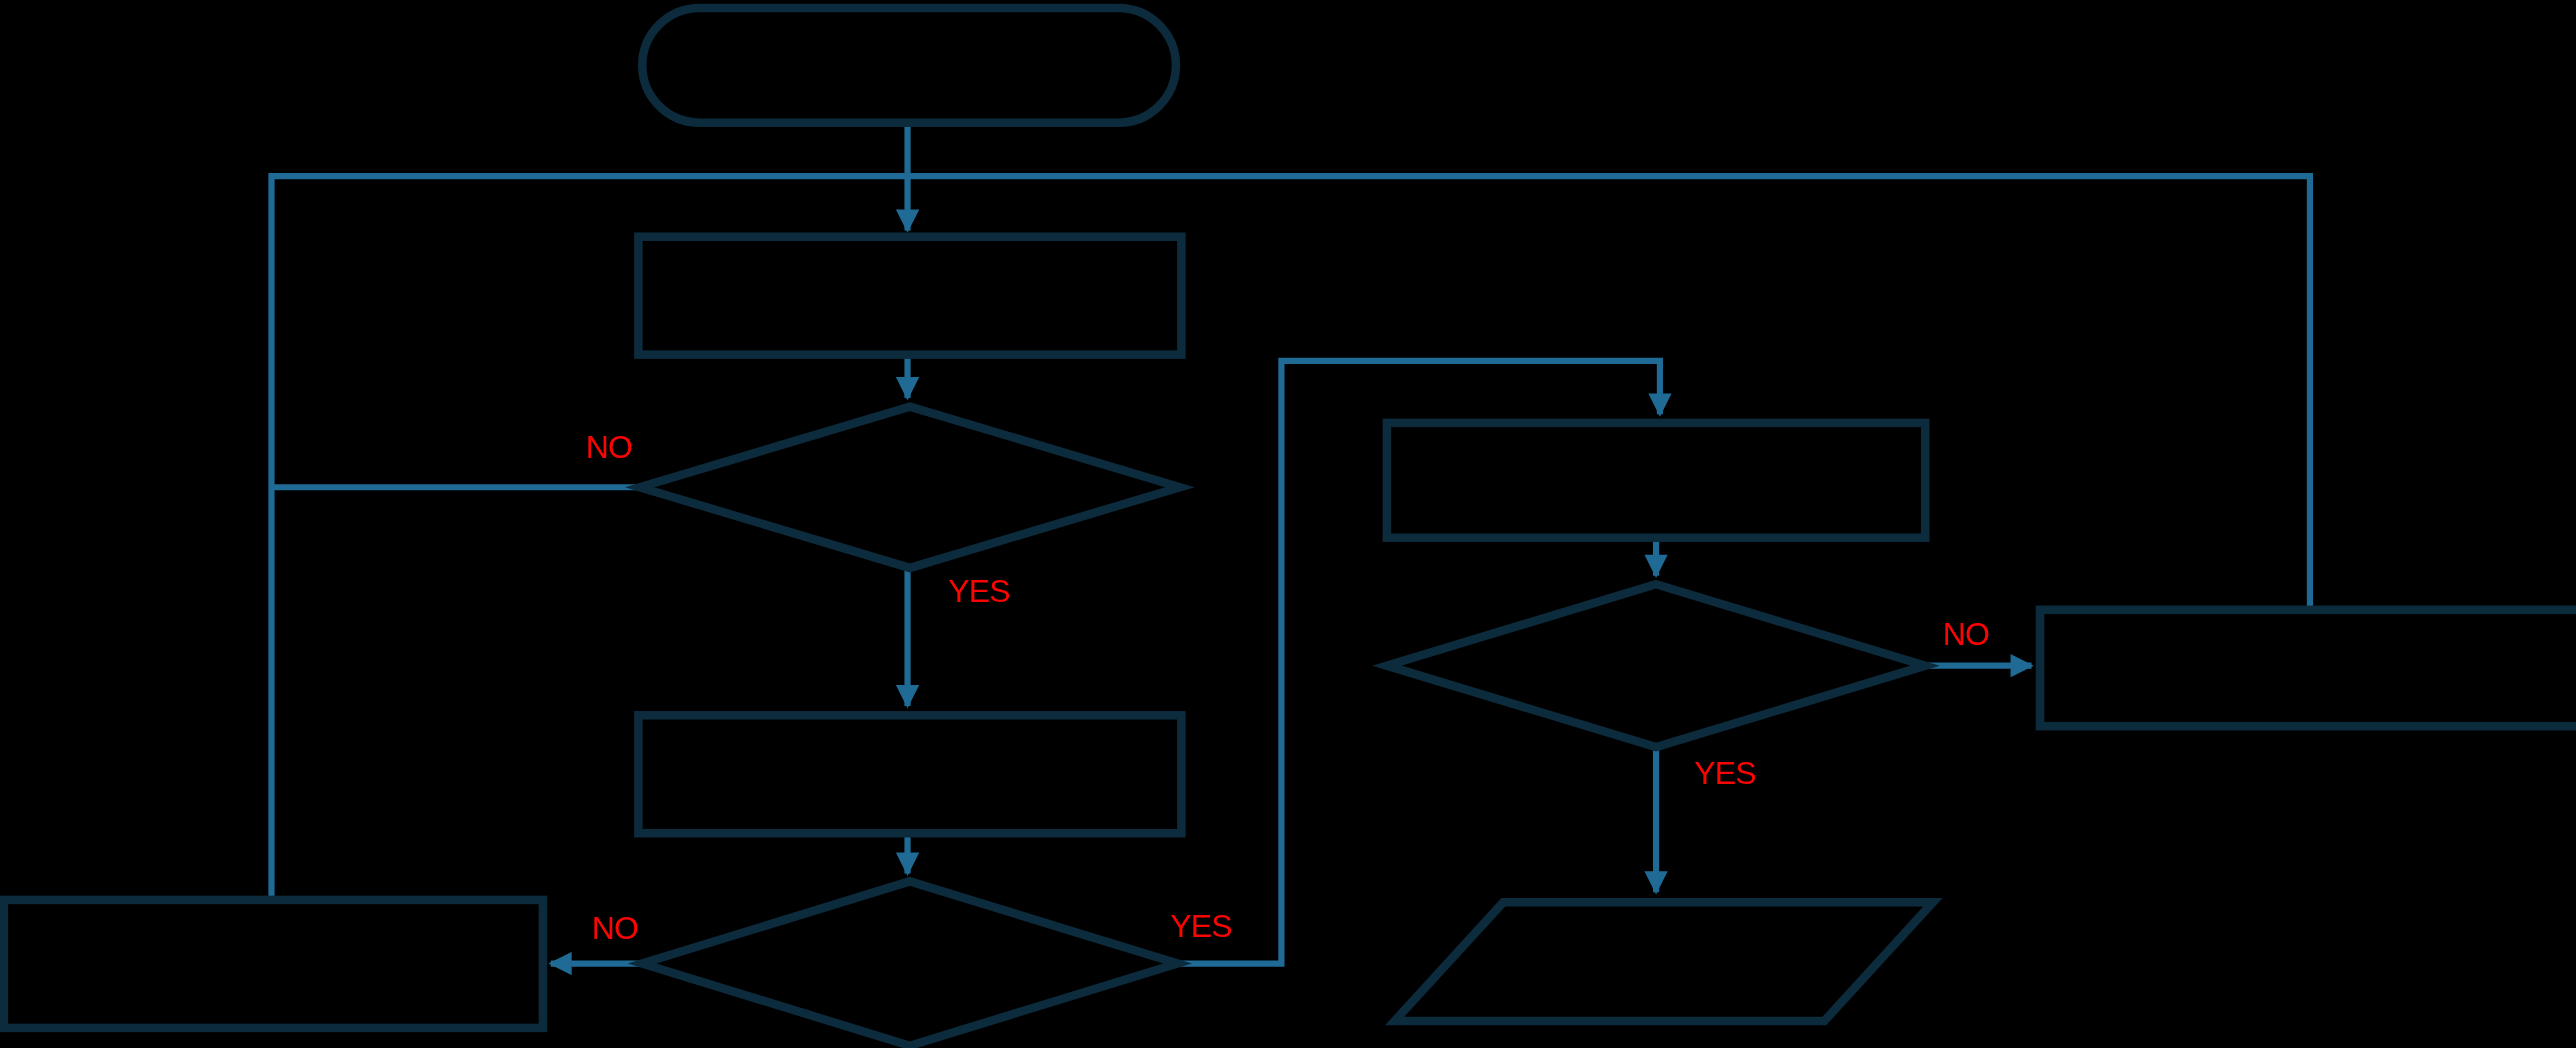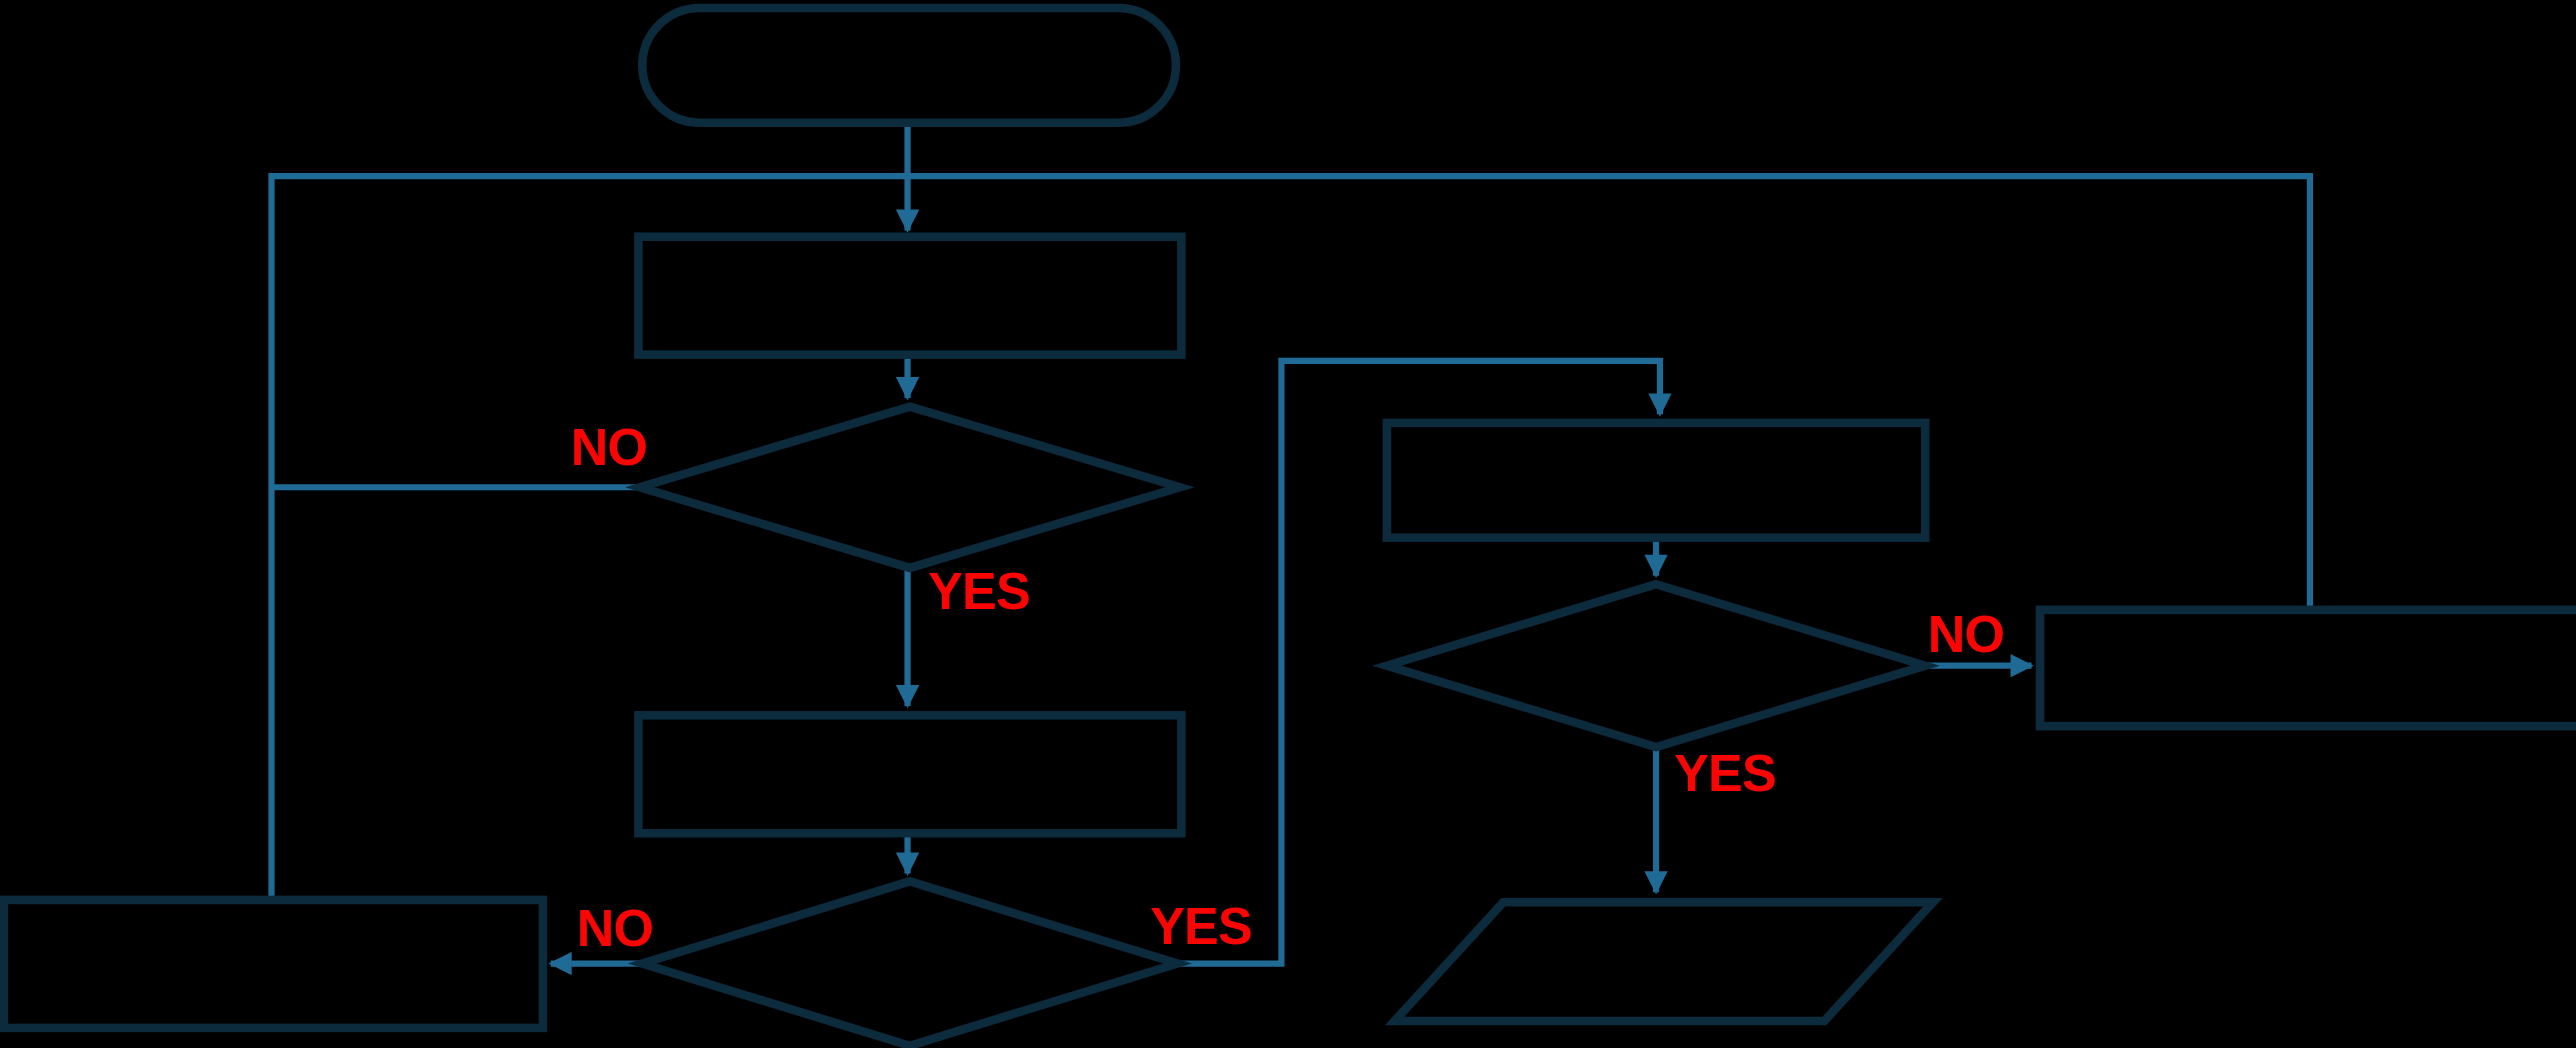--- a/index.html
+++ b/index.html
@@ -17,22 +17,22 @@
     font-family:"Liberation Sans", sans-serif;
   }
   svg.flow{position:absolute;left:0;top:0;width:2576px;height:1049px;display:block;}
   .shape{fill:none;stroke:var(--shape_outline);stroke-width:11;}
   .connector{fill:none;stroke:var(--connector);stroke-width:8;}
   #ah path{fill:var(--connector);}
   .edge-label{
     position:absolute;
     transform:translate(-50%,-50%);
     color:var(--edge_label);
-    font-size:52px;
-    font-weight:bold;
+    font-size:32px;
+    font-weight:normal;
     letter-spacing:-0.8px;
     line-height:1;
     white-space:nowrap;
     user-select:none;
   }
   .lbl-d1-no {left:609px; top:447px;}
   .lbl-d1-yes{left:979px;top:591px;}
   .lbl-d2-no {left:615px; top:928px;}
   .lbl-d2-yes{left:1201px;top:926px;}
   .lbl-d3-no {left:1966px;top:634px;}

